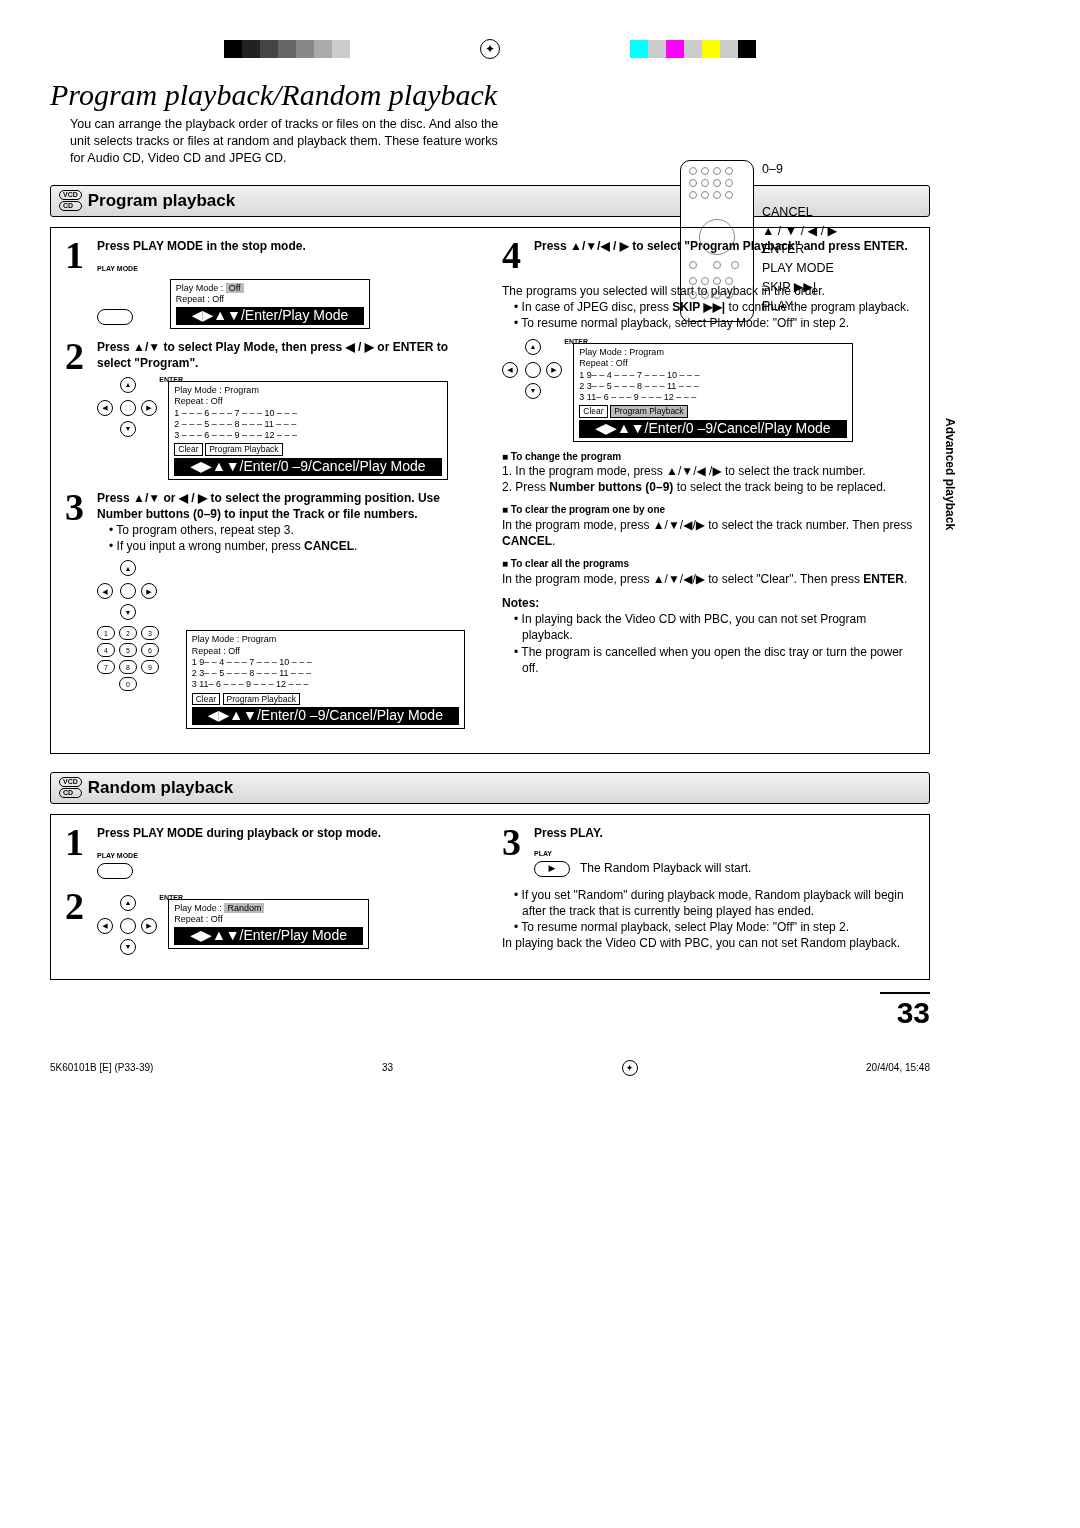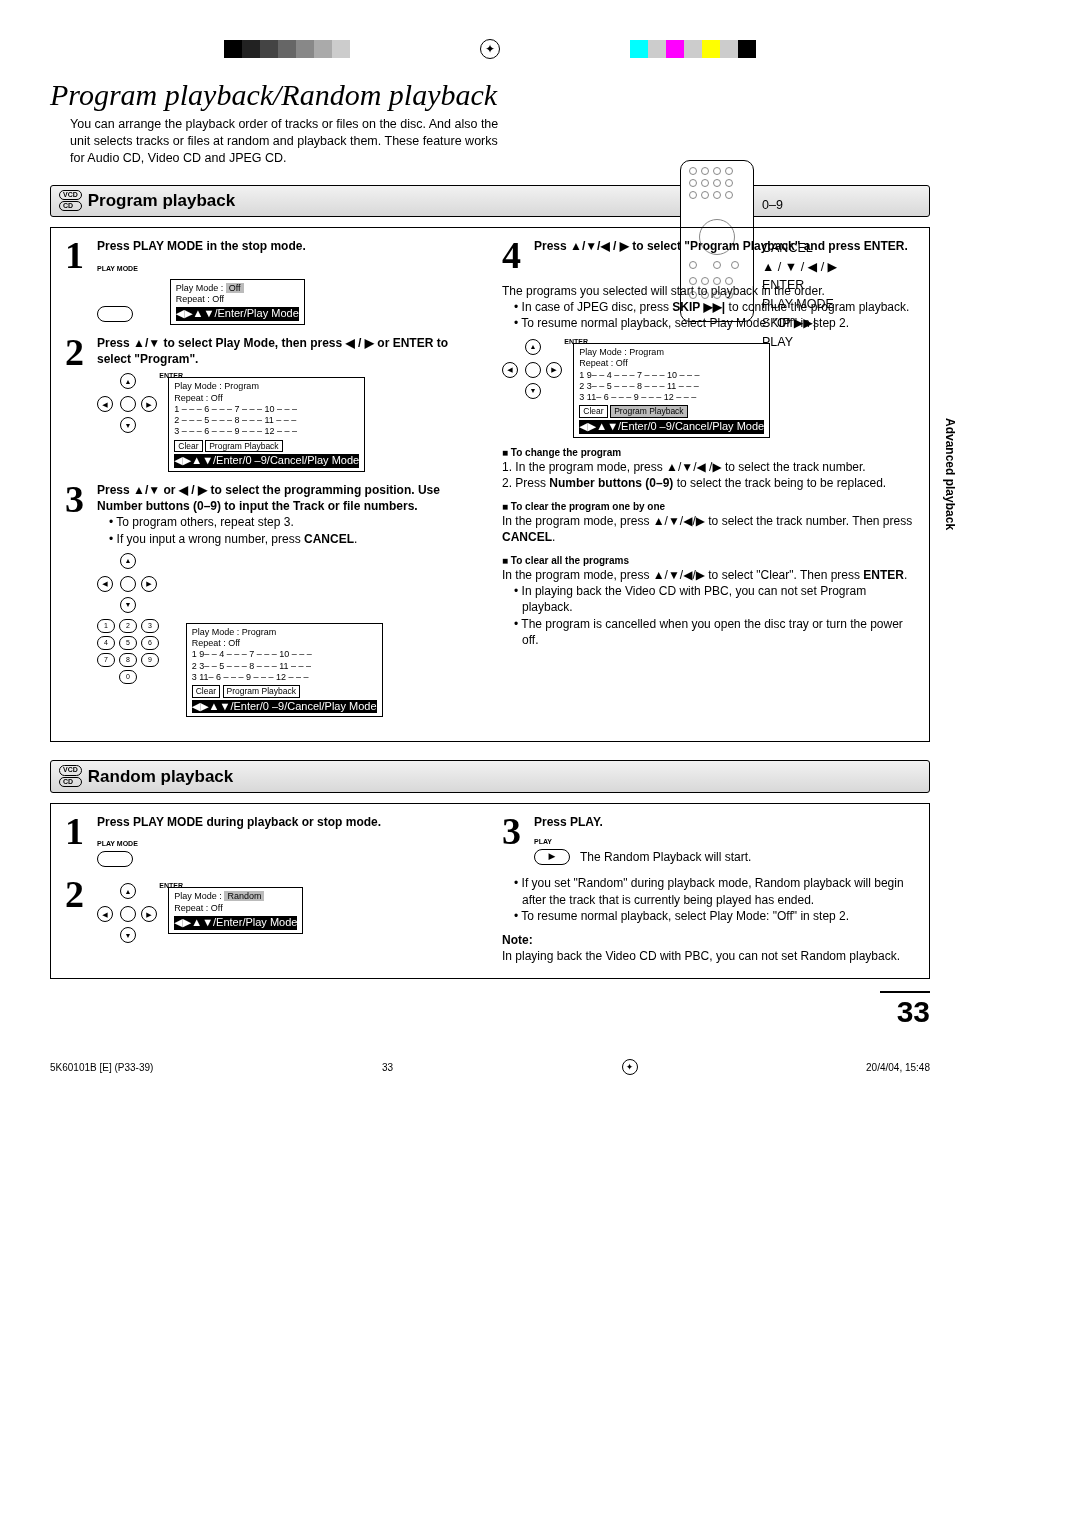--- a/index.html
+++ b/index.html
@@ -40,21 +40,21 @@
     right: 170px;
     top: 160px;
     width: 230px;
     font-size: 12.5px;
   }
   .remote-outline {
     width: 72px; height: 160px; border: 1px solid #000; border-radius: 10px;
     float: left; position: relative; background: #fff;
   }
   .remote-outline .dot { width:6px;height:6px;border:1px solid #888;border-radius:50%;position:absolute;}
-  .remote-labels { margin-left: 82px; line-height: 1.5; margin-top: 36px; }
+  .remote-labels { margin-left: 82px; line-height: 1.5; }
   .disc-icons {
     display: inline-flex; flex-direction: column; font-size: 7px; font-weight: bold;
     margin-right: 6px; vertical-align: middle;
   }
   .disc-icons span { border:1px solid #000; border-radius:8px; padding:0 3px; margin-bottom:1px; line-height:1.2;}
   .section-bar {
     background: linear-gradient(#f2f2f2,#d8d8d8);
     border: 1px solid #000;
     border-radius: 3px;
     padding: 4px 8px;
@@ -85,21 +85,21 @@
     border: 1px solid #000;
     font-size: 9px;
     line-height: 1.25;
     padding: 3px 5px;
     display: inline-block;
     background: #fff;
     margin-top: 4px;
   }
   .osd .hl { background:#bbb; padding:0 3px;}
   .osd .btnbox { border:1px solid #000; padding:0 3px; font-size:8.5px; display:inline-block; margin-top:2px;}
-  .osd .foot { background:#000;color:#fff;padding:0 0;font-size:11px;display:block;margin-top:2px;}
+  .osd .foot { background:#000;color:#fff;padding:0 16px;font-size:14px;display:block;margin-top:2px;}
   .sub-bullet { margin-left: 12px; text-indent: -8px; padding-left:8px; font-size:12px;}
   .square-head::before { content:"■ "; }
   .square-head { font-weight: bold; font-size: 10px; margin-top:8px;}
   .notes-head { font-weight: bold; font-size: 12px; margin-top:8px;}
   .side-tab {
     position: absolute;
     right: -28px;
     top: 190px;
     writing-mode: vertical-rl;
     font-weight: bold;
@@ -351,20 +351,21 @@
       <div class="square-head">To change the program</div>
       <div>1. In the program mode, press ▲/▼/◀ /▶ to select the track number.</div>
       <div><span>2. Press </span><b>Number buttons (0–9)</b><span> to select the track being to be replaced.</span></div>
 
       <div class="square-head">To clear the program one by one</div>
       <div><span>In the program mode, press ▲/▼/◀/▶ to select the track number. Then press </span><b>CANCEL</b><span>.</span></div>
 
       <div class="square-head">To clear all the programs</div>
       <div><span>In the program mode, press ▲/▼/◀/▶ to select "Clear". Then press </span><b>ENTER</b><span>.</span></div>
 
+      <div class="notes-head">Notes:</div>
       <div class="sub-bullet">• <span>In playing back the Video CD with PBC, you can not set Program playback.</span></div>
       <div class="sub-bullet">• <span>The program is cancelled when you open the disc tray or turn the power off.</span></div>
     </div>
   </div>
 </div>
 
 <div class="section-bar">
   <span class="disc-icons">
     <span>VCD</span>
     <span>CD</span>
@@ -414,21 +415,20 @@
           <div style="margin-top:2px;">
             <span class="tiny-label">PLAY</span><br>
             <span class="btn-oval" style="text-align:center;font-size:9px;line-height:13px;">▶</span>
             &nbsp;&nbsp;<span>The Random Playback will start.</span>
           </div>
         </div>
       </div>
       <div class="sub-bullet">• <span>If you set "Random" during playback mode, Random playback will begin after the track that is currently being played has ended.</span></div>
       <div class="sub-bullet">• <span>To resume normal playback, select Play Mode: "Off" in step 2.</span></div>
 
-      <div class="notes-head">Note:</div>
       <div>In playing back the Video CD with PBC, you can not set Random playback.</div>
     </div>
   </div>
 </div>
 
 <div class="page-num">33</div>
 
 <div class="footer">
   <span>5K60101B [E] (P33-39)</span>
   <span>33</span>

